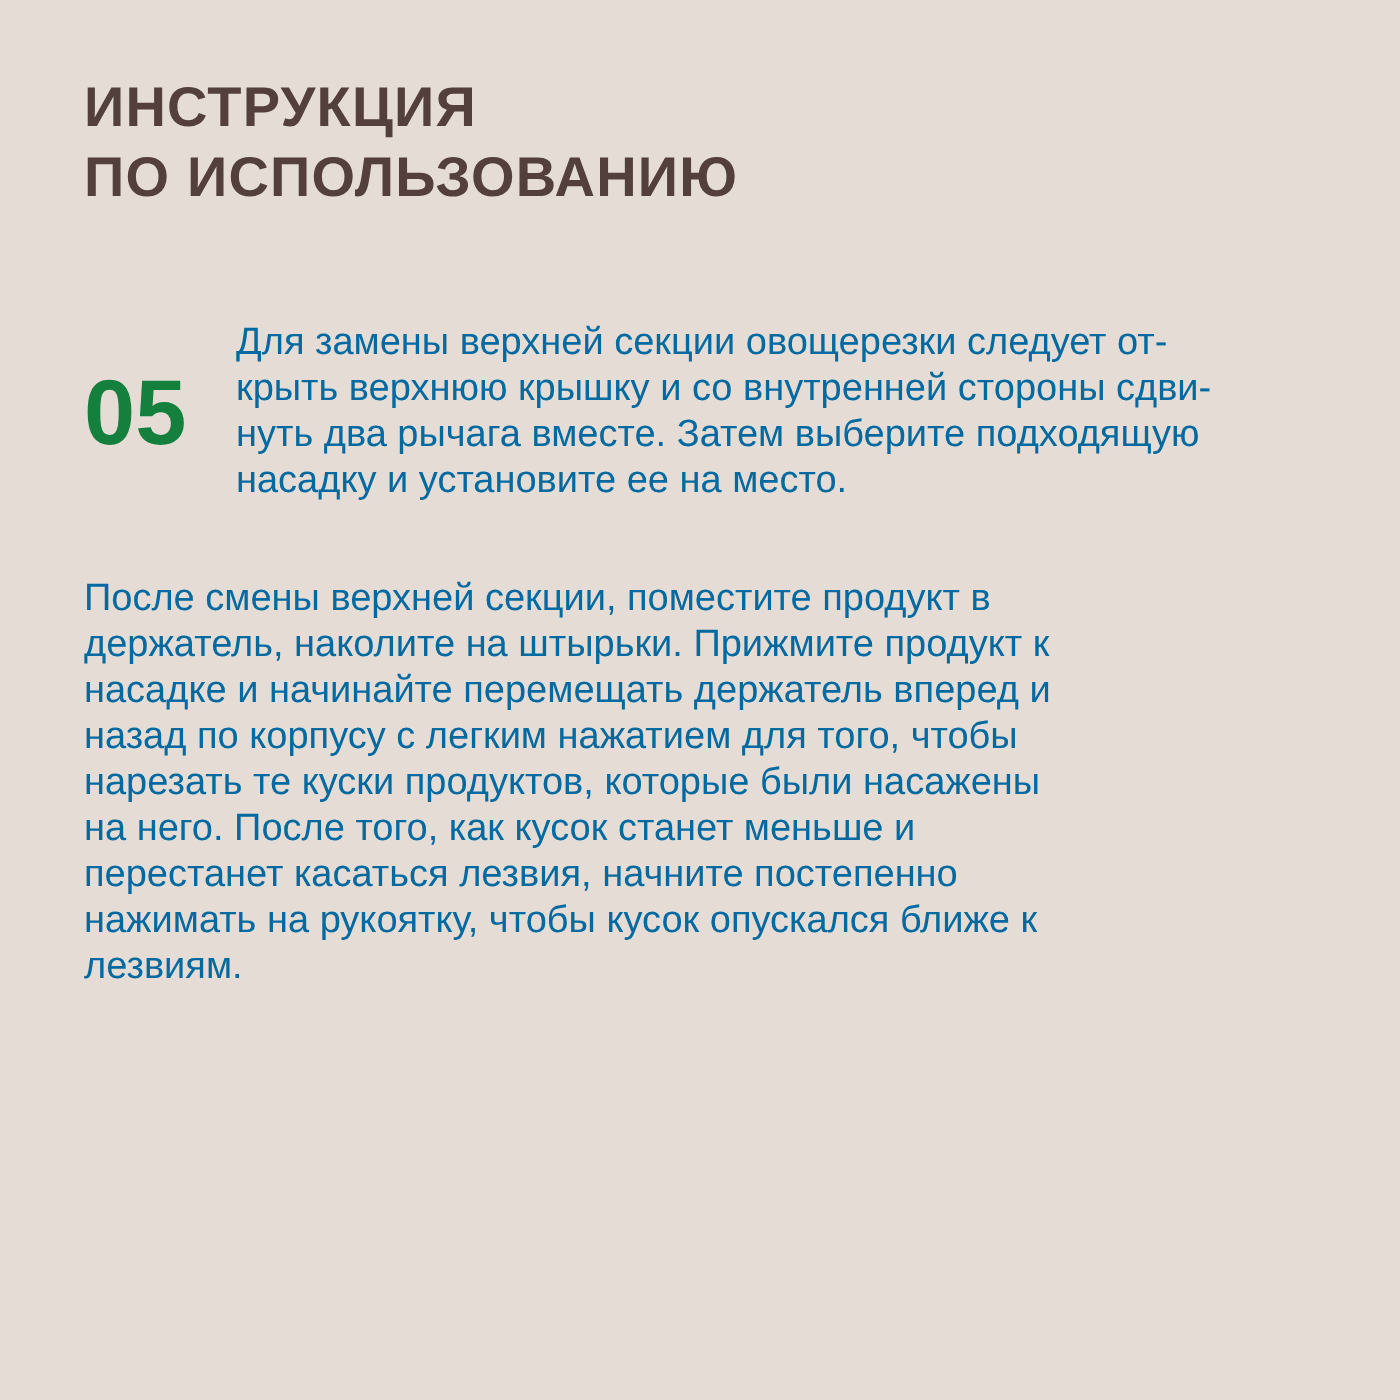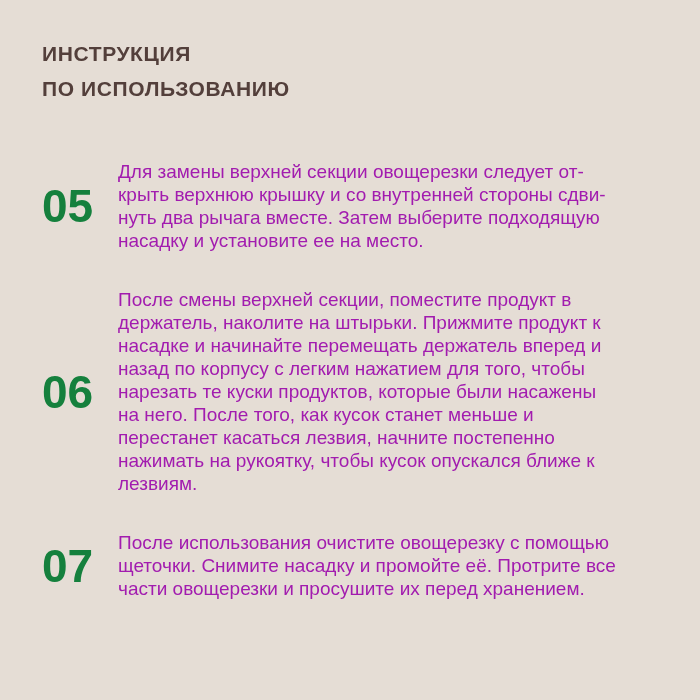--- a/index.html
+++ b/index.html
@@ -12,21 +12,21 @@
     width: 700px;
     height: 700px;
     background: #e5ddd5;
     font-family: "Liberation Sans", sans-serif;
     box-sizing: border-box;
     padding: 36px 16px 0 42px;
     overflow: hidden;
   }
   .page-title {
     margin: 0 0 54px 0;
-    font-size: 21px;
+    font-size: 28px;
     font-weight: bold;
     line-height: 35px;
     letter-spacing: 0.6px;
     color: #533f3b;
     white-space: pre-line;
     text-transform: uppercase;
   }
   .steps-list {
     display: block;
   }
@@ -41,21 +41,21 @@
     font-size: 46px;
     font-weight: bold;
     line-height: 1;
     color: #15803d;
   }
   .step-text {
     margin: 0;
     width: 566px;
     font-size: 19px;
     line-height: 23px;
-    color: #a21caf;
+    color: #0369a1;
     white-space: pre-line;
   }
 </style>
 </head>
 <body>
 
 <div class="page">
 
   <h1 class="page-title">ИНСТРУКЦИЯ
 ПО ИСПОЛЬЗОВАНИЮ</h1>
@@ -64,33 +64,26 @@
 
     <div class="step-item">
       <div class="step-number">05</div>
       <p class="step-text">Для замены верхней секции овощерезки следует от-
 крыть верхнюю крышку и со внутренней стороны сдви-
 нуть два рычага вместе. Затем выберите подходящую
 насадку и установите ее на место.</p>
     </div>
 
     <div class="step-item">
-      <div class="step-number">06</div>
       <p class="step-text">После смены верхней секции, поместите продукт в
 держатель, наколите на штырьки. Прижмите продукт к
 насадке и начинайте перемещать держатель вперед и
 назад по корпусу с легким нажатием для того, чтобы
 нарезать те куски продуктов, которые были насажены
 на него. После того, как кусок станет меньше и
 перестанет касаться лезвия, начните постепенно
 нажимать на рукоятку, чтобы кусок опускался ближе к
 лезвиям.</p>
     </div>
 
-    <div class="step-item">
-      <div class="step-number">07</div>
-      <p class="step-text">После использования очистите овощерезку с помощью
-щеточки. Снимите насадку и промойте её. Протрите все
-части овощерезки и просушите их перед хранением.</p>
-    </div>
 
   </div>
 </div>
 
 </body></html>

